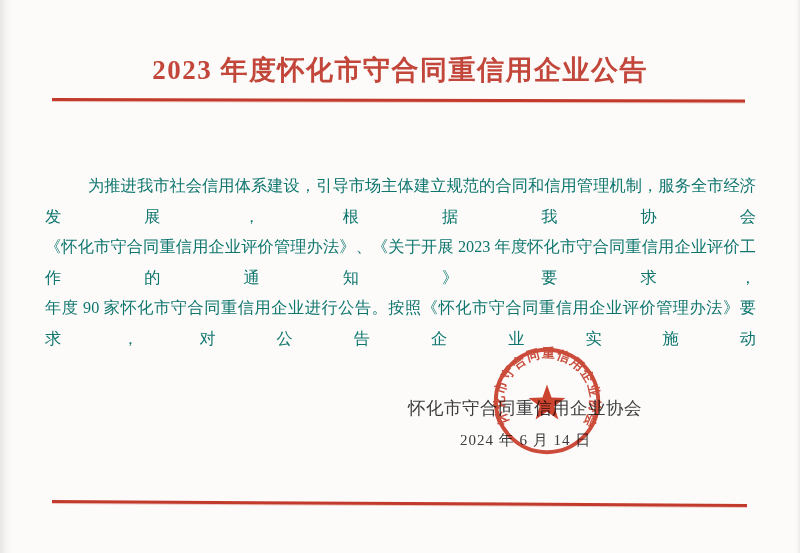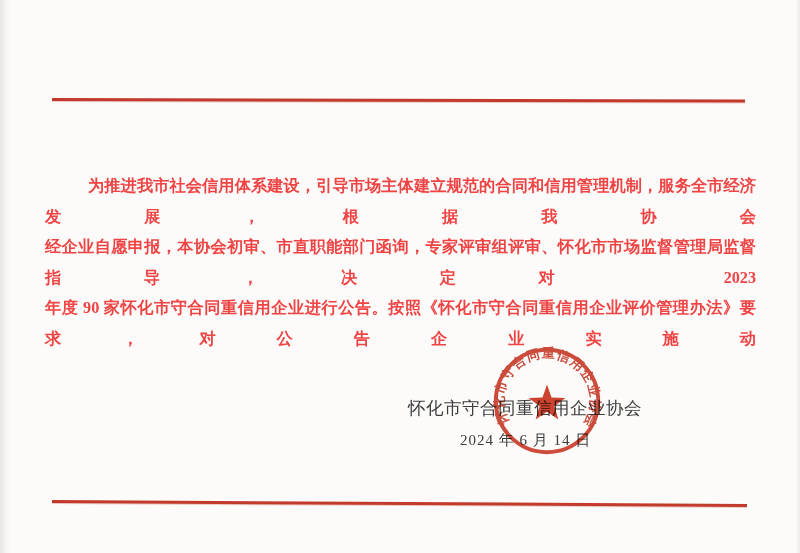--- a/index.html
+++ b/index.html
@@ -46,22 +46,21 @@
   }
   .rule-bottom {
     left: 52px; top: 500px; width: 695px;
     transform: rotate(0.32deg); transform-origin: left center;
   }
   .body-text {
     position: absolute;
     left: 45px; top: 171px; width: 711px;
     font-size: 16.2px;
     line-height: 30.5px;
-    color: #ef4444;
-    font-weight: bold;
+    color: #0f766e;
   }
   .body-line { text-align: justify; text-align-last: justify; }
   .body-line.first { text-indent: 43px; }
   .body-line.last  { text-align-last: left; }
   .signature {
     position: absolute;
     left: 408px; top: 396px; width: 232px;
     text-align: center;
     font-size: 17.5px;
     letter-spacing: .5px;
@@ -95,26 +94,27 @@
   .seal-star { fill: #cc3520; }
 </style>
 </head>
 <body>
 
 <div class="page">
 
   <div class="edge-left"></div>
   <div class="edge-right"></div>
 
+  <h1 class="title">2023 年度怀化市守合同重信用企业公告</h1>
 
   <div class="rule rule-top"></div>
 
   <div class="body-text">
       <div class="body-line first">为推进我市社会信用体系建设，引导市场主体建立规范的合同和信用管理机制，服务全市经济发展，根据我协会</div>
-      <div class="body-line">经企业自愿申报，本协会初审、市直职能部门函询，专家评审组评审、怀化市市场监督管理局监督指导，决定对 2023</div>
+      <div class="body-line">《怀化市守合同重信用企业评价管理办法》、《关于开展 2023 年度怀化市守合同重信用企业评价工作的通知》要求，</div>
       <div class="body-line">年度 90 家怀化市守合同重信用企业进行公告。按照《怀化市守合同重信用企业评价管理办法》要求，对公告企业实施动</div>
     </div>
 
   <div class="signature">怀化市守合同重信用企业协会</div>
 
   <div class="date">2024 年 6 月 14 日</div>
 
   <svg class="seal" viewBox="0 0 120 120" aria-hidden="true">
     <circle class="seal-ring" cx="60" cy="60" r="53"></circle>
     <path id="sealArc" d="M 21.8 83.8 A 45 45 0 1 1 98.2 83.8" fill="none"></path>

